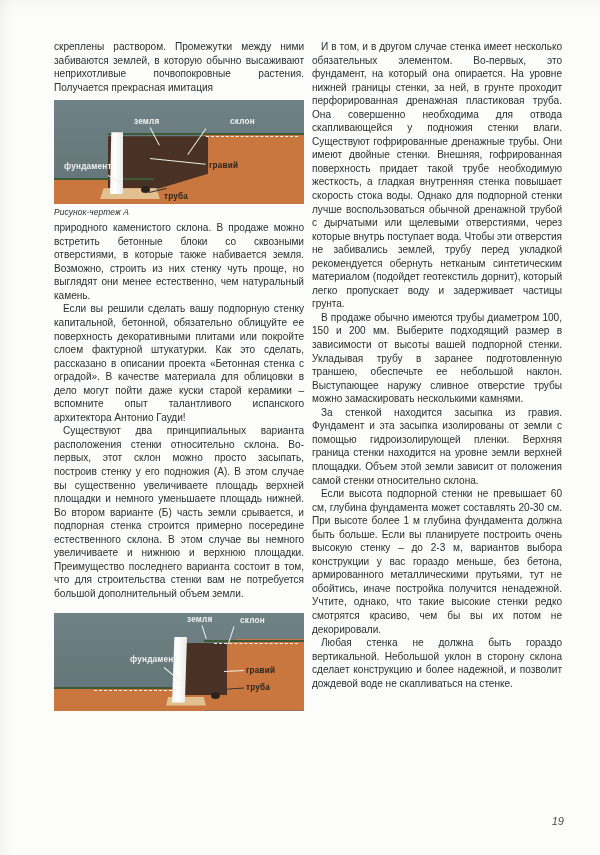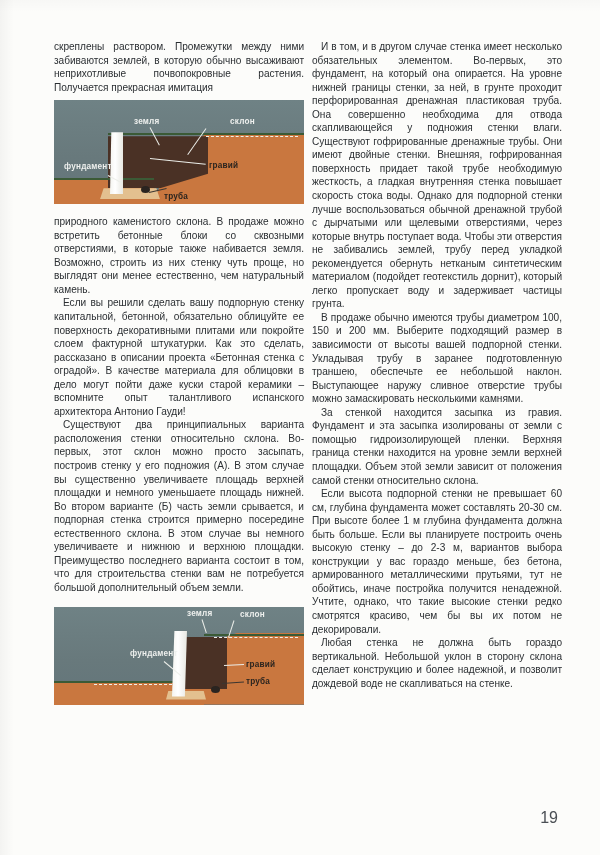--- a/index.html
+++ b/index.html
@@ -129,25 +129,26 @@
   .leader {
     position: absolute;
     background: #eceee9;
     height: 1px;
     transform-origin: left center;
   }
   .leader-dark { background: #3b3631; }
 
   .page-number {
     position: absolute;
-    right: 42px;
+    right: 36px;
     bottom: 28px;
-    font-size: 16px;
+    font-size: 11px;
     color: #4a4f54;
     font-family: "Liberation Sans", sans-serif;
+    font-style: italic;
   }
 </style>
 </head>
 <body>
 
 <div class="page">
   <div class="paper-tone"></div>
 
   <div class="columns">
 
@@ -191,23 +192,24 @@
 
           <span class="lbl lbl-light" style="left:10px; top:62px;">фундамент</span>
           <div class="leader" style="left:54px; top:75px; width:16px; transform: rotate(28deg);"></div>
 
           <span class="lbl lbl-dark" style="left:155px; top:61px;">гравий</span>
           <div class="leader" style="left:96px; top:58px; width:56px; transform: rotate(6deg);"></div>
 
           <span class="lbl lbl-dark" style="left:110px; top:92px;">труба</span>
           <div class="leader leader-dark" style="left:95px; top:92px; width:18px; transform: rotate(-13deg);"></div>
         </div>
+        <p class="fig-caption">Рисунок-чертеж А</p>
       </div>
 
-      <p class="body" style="margin-top:11px;">природного каменистого склона. В продаже можно встретить бетонные блоки со сквозными отверстиями, в которые также набивается земля. Возможно, строить из них стенку чуть проще, но выглядят они менее естественно, чем натуральный камень.</p>
+      <p class="body" style="margin-top:4px;">природного каменистого склона. В продаже можно встретить бетонные блоки со сквозными отверстиями, в которые также набивается земля. Возможно, строить из них стенку чуть проще, но выглядят они менее естественно, чем натуральный камень.</p>
       <p class="body indent">Если вы решили сделать вашу подпорную стенку капитальной, бетонной, обязательно облицуйте ее поверхность декоративными плитами или покройте слоем фактурной штукатурки. Как это сделать, рассказано в описании проекта «Бетонная стенка с оградой». В качестве материала для облицовки в дело могут пойти даже куски старой керамики – вспомните опыт талантливого испанского архитектора Антонио Гауди!</p>
       <p class="body indent">Существуют два принципиальных варианта расположения стенки относительно склона. Во-первых, этот склон можно просто засыпать, построив стенку у его подножия (А). В этом случае вы существенно увеличиваете площадь верхней площадки и немного уменьшаете площадь нижней. Во втором варианте (Б) часть земли срывается, и подпорная стенка строится примерно посередине естественного склона. В этом случае вы немного увеличиваете и нижнюю и верхнюю площадки. Преимущество последнего варианта состоит в том, что для строительства стенки вам не потребуется большой дополнительный объем земли.</p>
 
       <div class="figure" style="margin-top:12px;">
         <div class="illus fig-b">
           <div class="sky"></div>
 
           <div class="ground" style="left:150px; right:0; top:26px; bottom:0;
                       clip-path: polygon(0 18%, 34% 0, 100% 0, 100% 100%, 0 100%);"></div>
 

